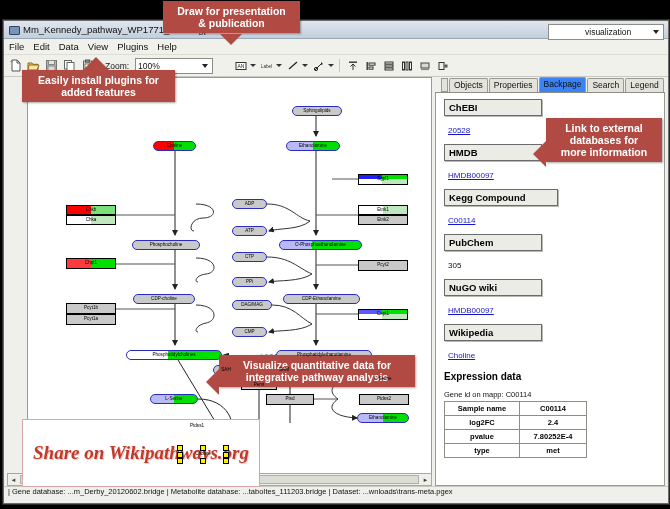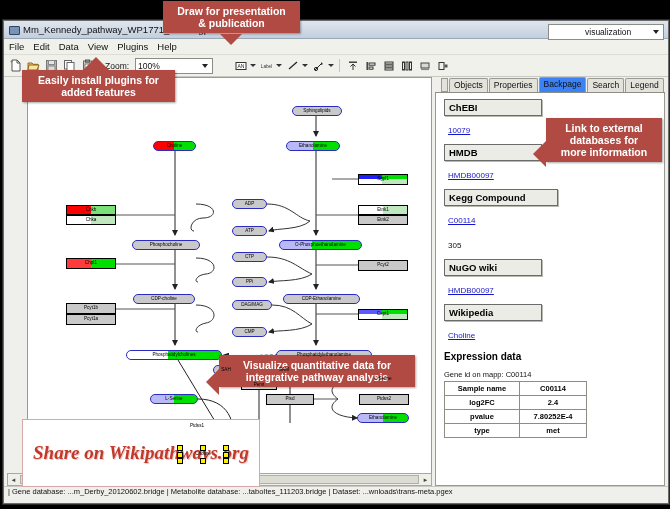--- a/index.html
+++ b/index.html
@@ -453,28 +453,29 @@
           <div class="tabspin"></div>
           <div class="tab">Objects</div>
           <div class="tab">Properties</div>
           <div class="tab active">Backpage</div>
           <div class="tab">Search</div>
           <div class="tab">Legend</div>
         </div>
 
         <div class="bpbody">
           <div class="dbcard">ChEBI</div>
-          <a class="dblink">10079</a><br>
+          <a class="dblink">20528</a><br>
 
           <div class="dbcard">HMDB</div>
           <a class="dblink">HMDB00097</a><br>
 
           <div class="dbcard" style="width:104px">Kegg Compound</div>
           <a class="dblink">C00114</a><br>
 
+          <div class="dbcard">PubChem</div>
           <span class="dbplain">305</span><br>
 
           <div class="dbcard">NuGO wiki</div>
           <a class="dblink">HMDB00097</a><br>
 
           <div class="dbcard">Wikipedia</div>
           <a class="dblink">Choline</a>
 
           <div class="expr">Expression data</div>
           <div class="geneid">Gene id on mapp: C00114</div>

